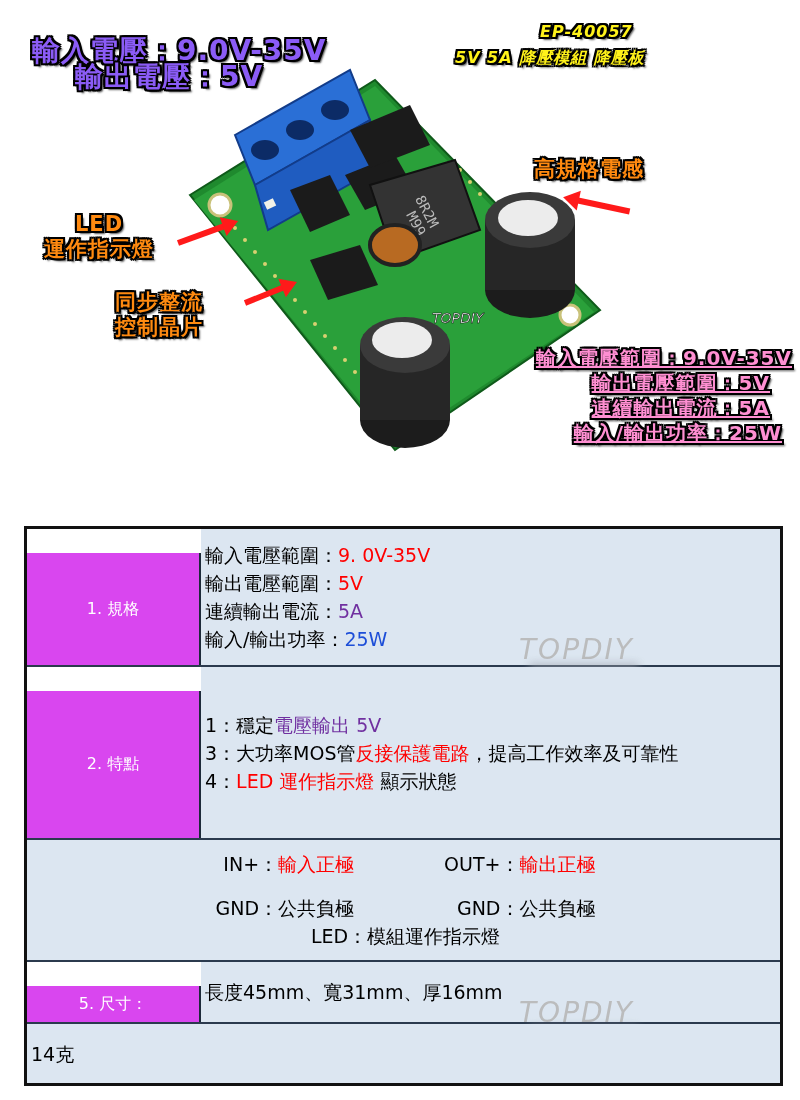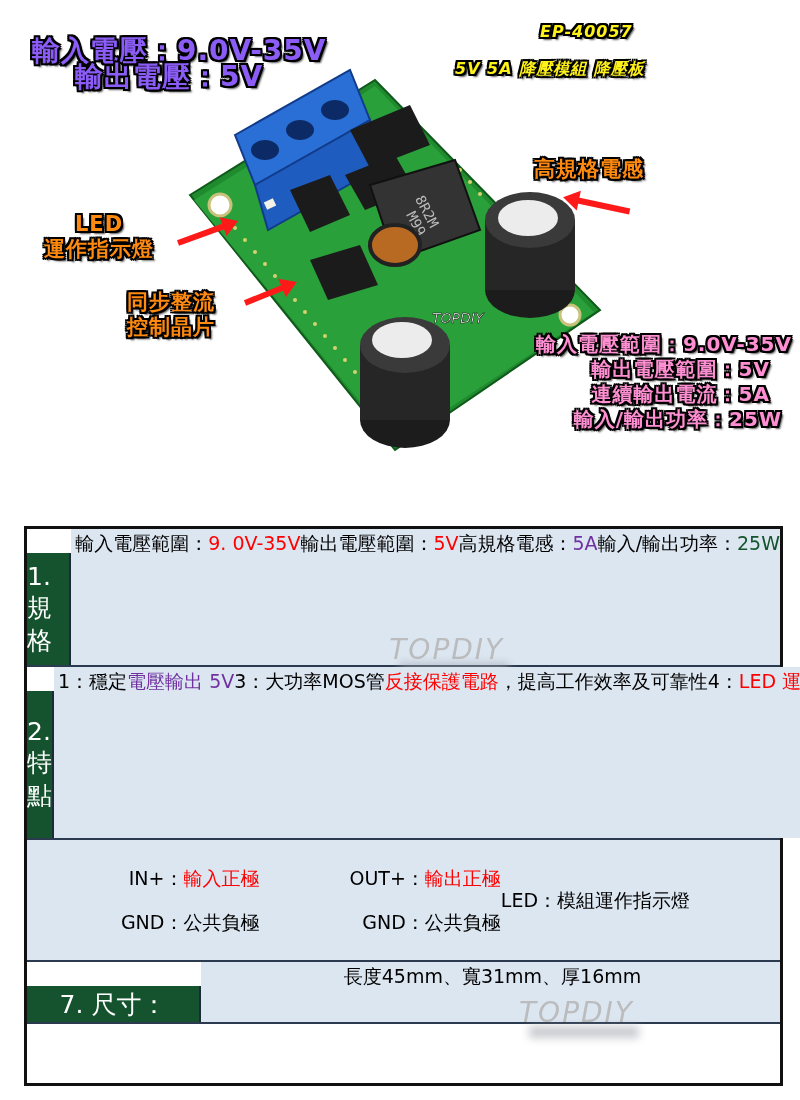--- a/index.html
+++ b/index.html
@@ -21,28 +21,28 @@
     border-top:10px solid transparent; border-bottom:10px solid transparent; }
 
   
   .pcb-wrap { position:absolute; left:180px; top:60px; width:440px; height:400px; }
 
   
   .spec-table { position:absolute; left:24px; top:526px; width:759px; border:3px solid #111;
     border-collapse:collapse; box-sizing:border-box; }
   .row { display:flex; border-top:2px solid #2b3a4e; }
   .row:first-child { border-top:none; }
-  .label-cell { width:174px; background:#14532d; color:#fff; display:flex; align-items:center;
-    justify-content:center; font-size:25px; border-right:2px solid #1d2a3a; box-sizing:border-box;margin-top:24px; }
+  .label-cell { width:174px; background:#d946ef; color:#fff; display:flex; align-items:center;
+    justify-content:center; font-size:16px; border-right:2px solid #1d2a3a; box-sizing:border-box;margin-top:24px; }
   .value-cell { flex:1; background:#dce6f1; color:#000; font-size:19px; padding:0 0 0 4px;
-    display:flex; flex-direction:row; justify-content:center; box-sizing:border-box; position:relative; }
+    display:flex; flex-direction:column; justify-content:center; box-sizing:border-box; position:relative; }
   .value-cell .ln { line-height:28px; white-space:nowrap; }
   .c-red { color:#ff0000; }
   .c-purple { color:#7030a0;margin-top:24px; }
-  .c-blue { color:#14532d; }
+  .c-blue { color:#1d4ed8; }
   .center { align-items:center; }
   .pin-grid { display:grid; grid-template-columns:auto 90px auto; row-gap:16px; justify-content:center; }
   .pin-grid .ln { text-align:right; }
   .watermark { position:absolute; color:#b8b8b8; font-size:28px; font-style:italic; letter-spacing:2px; opacity:0.9; }
   .watermark::after { content:""; position:absolute; left:10px; top:30px; width:110px; height:12px; background:#9aa0a8; filter:blur(4px); opacity:0.6; }
 </style>
 </head>
 <body>
 
 <div class="hero">
@@ -106,58 +106,58 @@
   </svg>
 
   <div class="outline-text pink" style="left:32px; top:38px;">
     <span class="line">輸入電壓：9.0V-35V</span>
   </div>
   <div class="outline-text pink" style="left:75px; top:64px;">
     <span class="line">輸出電壓：5V</span>
   </div>
 
   <div class="outline-text yellow" style="left:540px; top:22px;">EP-40057</div>
-  <div class="outline-text yellow" style="left:455px; top:59px;">5V 5A 降壓模組 降壓板</div>
+  <div class="outline-text yellow" style="left:455px; top:48px;">5V 5A 降壓模組 降壓板</div>
 
   <div class="outline-text orange" style="left:534px; top:155px;">高規格電感</div>
   <div class="arrow" style="left:470px; top:186px; width:54px; transform:rotate(-168deg) translateX(-54px); transform-origin:right center;"></div>
 
   <div class="outline-text orange" style="left:44px; top:212px;">
     <span class="line">LED</span>
     <span class="line">運作指示燈</span>
   </div>
   <div class="arrow" style="left:178px; top:240px; width:50px; transform:rotate(-20deg);"></div>
 
-  <div class="outline-text orange" style="left:115px; top:290px;margin-left:12px;">
+  <div class="outline-text orange" style="left:115px; top:290px;">
     <span class="line">同步整流</span>
     <span class="line">控制晶片</span>
   </div>
   <div class="arrow" style="left:245px; top:300px; width:42px; transform:rotate(-22deg);"></div>
 
-  <div class="outline-text lightpink" style="right:8px; top:332px;">
+  <div class="outline-text lightpink" style="right:8px; top:346px;text-decoration:underline;">
     <span class="line">輸入電壓範圍：9.0V-35V</span>
     <span class="line" style="padding-right:22px;">輸出電壓範圍：5V</span>
     <span class="line" style="padding-right:22px;">連續輸出電流：5A</span>
     <span class="line" style="padding-right:10px;">輸入/輸出功率：25W</span>
   </div>
 </div>
 
 <div class="spec-table">
 
   <div class="row" style="height:136px;">
     <div class="label-cell">1.  規格</div>
     <div class="value-cell">
       <div class="ln">
         <span>輸入電壓範圍：</span><span class="c-red">9. 0V-35V</span>
       </div>
       <div class="ln">
         <span>輸出電壓範圍：</span><span class="c-red">5V</span>
       </div>
       <div class="ln">
-        <span>高規格電感：</span><span class="c-purple">5A</span>
+        <span>連續輸出電流：</span><span class="c-purple">5A</span>
       </div>
       <div class="ln">
         <span>輸入/輸出功率：</span><span class="c-blue">25W</span>
       </div>
       <div class="watermark" style="left:318px; top:104px;">TOPDIY</div>
     </div>
   </div>
 
   <div class="row" style="height:171px;">
     <div class="label-cell">2.  特點</div>
@@ -192,22 +192,25 @@
           <span>GND：</span><span>公共負極</span>
         </div>
       </div>
       <div class="ln" style="text-align:center;">
         <span>LED：</span><span>模組運作指示燈</span>
       </div>
     </div>
   </div>
 
   <div class="row" style="height:60px;">
-    <div class="label-cell">7.  尺寸：</div>
+    <div class="label-cell">5.  尺寸：</div>
     <div class="value-cell">
       <div class="ln">長度45mm、寬31mm、厚16mm</div>
       <div class="watermark" style="left:318px; top:34px;">TOPDIY</div>
     </div>
   </div>
 
   <div class="row" style="height:59px;">
+    <div class="value-cell">
+      <div class="ln">14克</div>
+    </div>
   </div>
 </div>
 
 </body></html>

